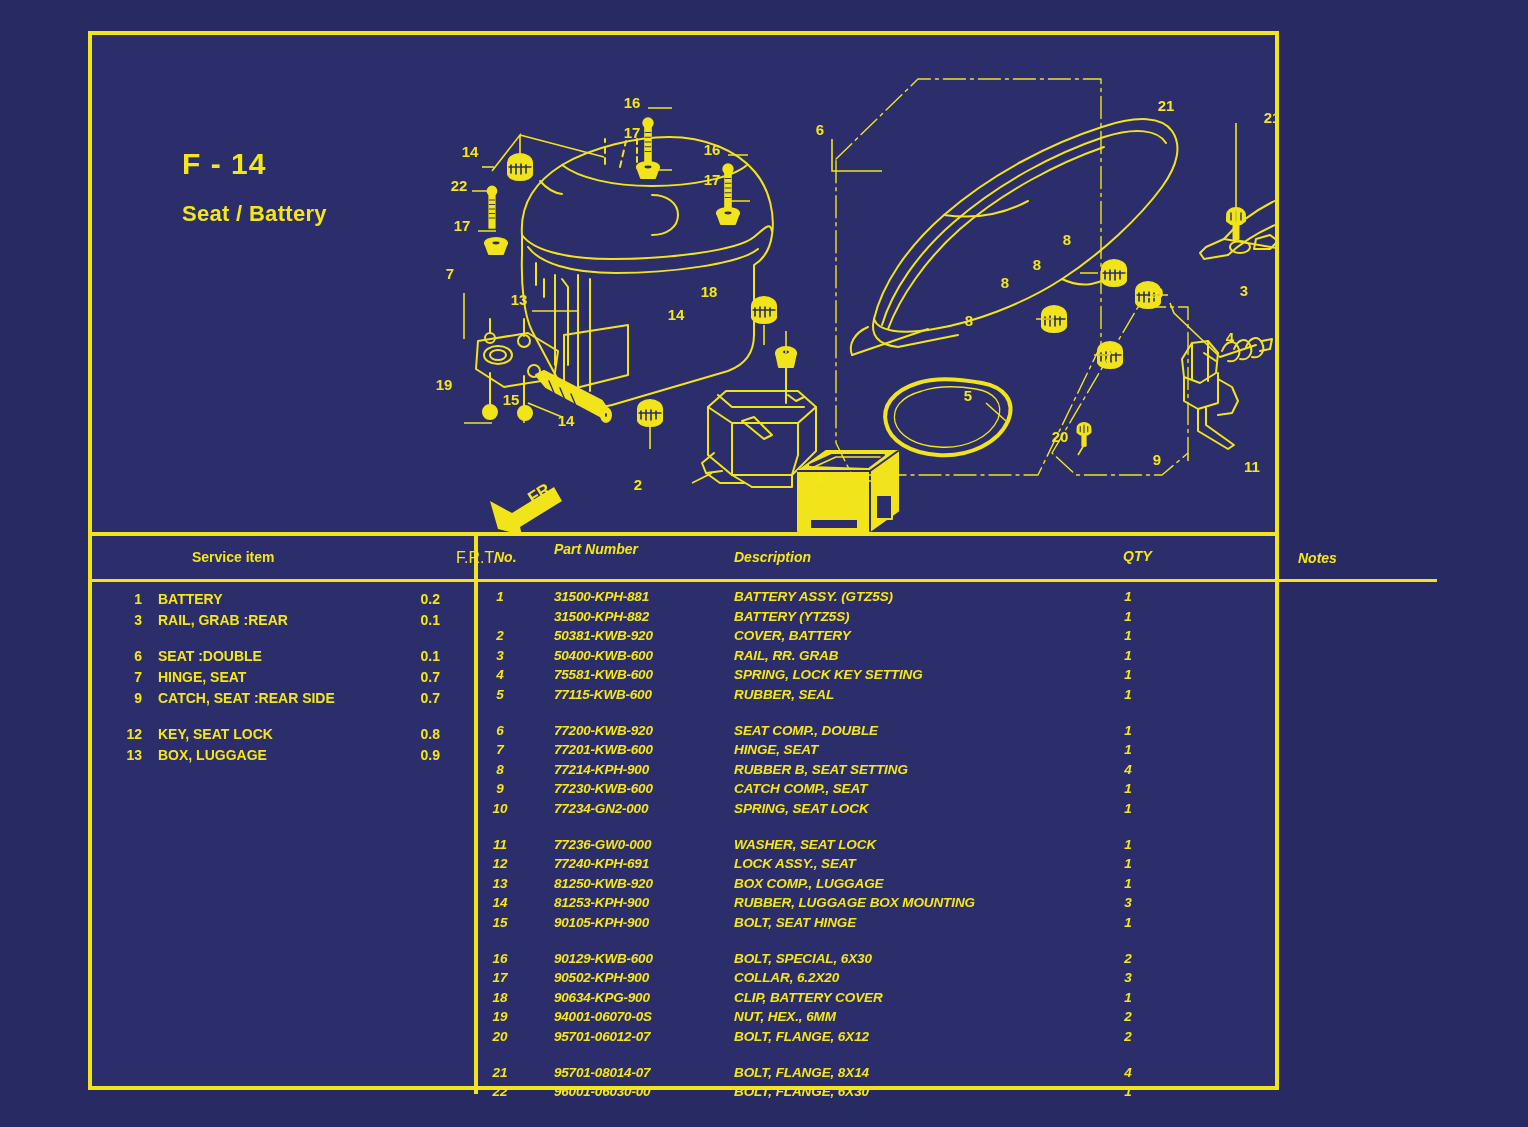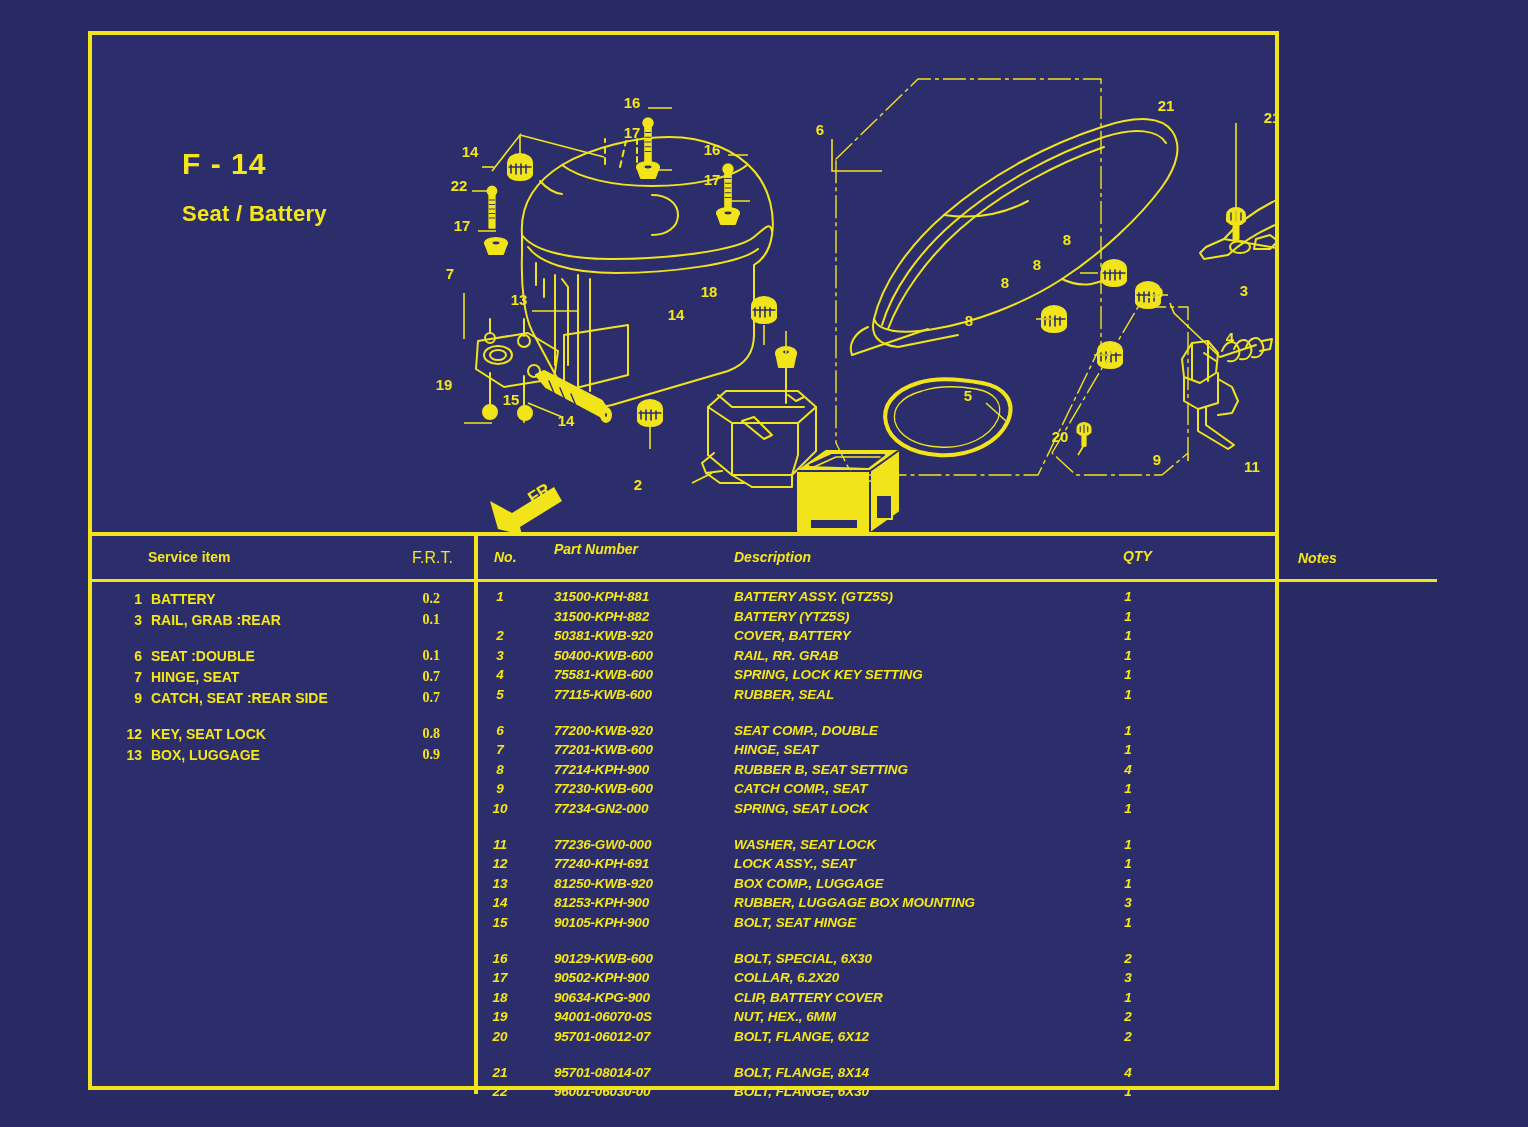--- a/index.html
+++ b/index.html
@@ -49,40 +49,41 @@
   .hdiv2{
     position:absolute;left:0;top:544px;width:382px;height:3px;background:#f2e41a;
   }
   .hdiv3{
     position:absolute;left:386px;top:544px;width:959px;height:3px;background:#f2e41a;
   }
   
   .svc{
     position:absolute;left:0;top:501px;width:382px;height:558px;
     color:#f5e618;
+    padding-left:44px;
   }
   .svc-head{
     position:relative;height:43px;
   }
   .svc-head .h-item{position:absolute;left:56px;top:13px;font-size:14px;font-weight:bold;}
   .svc-head .h-frt{position:absolute;left:320px;top:13px;font-size:16px;font-weight:normal;}
   .svc-body{position:absolute;left:0;top:55px;width:382px;}
   .svc-row{
     position:relative;height:21px;font-size:14px;font-weight:bold;
     white-space:nowrap;
   }
   .svc-row.gap{height:36px;}
   .svc-no{position:absolute;left:26px;width:24px;text-align:right;}
-  .svc-name{position:absolute;left:59px;}
+  .svc-name{position:absolute;left:66px;}
   .svc-dots{
     position:absolute;left:58px;right:64px;bottom:5px;
     border-bottom:2px dotted #f5e618;height:0;
     z-index:-1;
   }
-  .svc-frt{position:absolute;left:316px;width:32px;text-align:right;font-family:Liberation Serif, serif;}
+  .svc-frt{position:absolute;left:316px;width:32px;text-align:right;}
   .svc-name span{background:#2b2e6b;padding-right:5px;position:relative;z-index:2;}
   
   .parts{
     position:absolute;left:386px;top:501px;width:959px;height:558px;
     color:#f5e618;
     font-style:italic;
   }
   .parts-head{position:relative;height:43px;font-size:14px;font-weight:bold;}
   .ph-no{position:absolute;left:16px;top:13px;}
   .ph-pn{position:absolute;left:76px;top:5px;}

